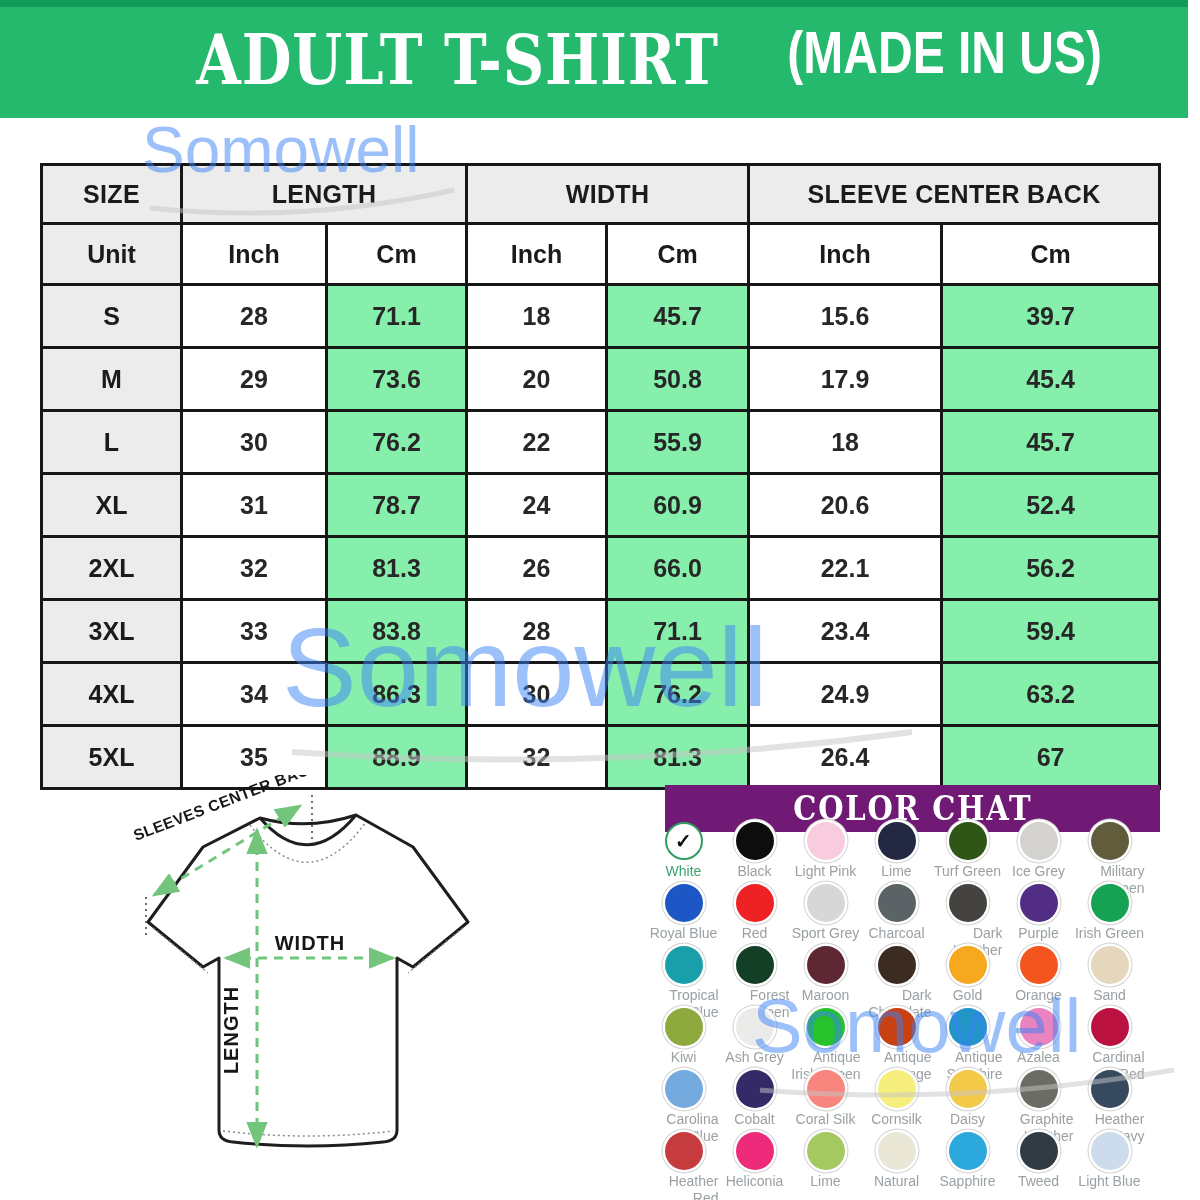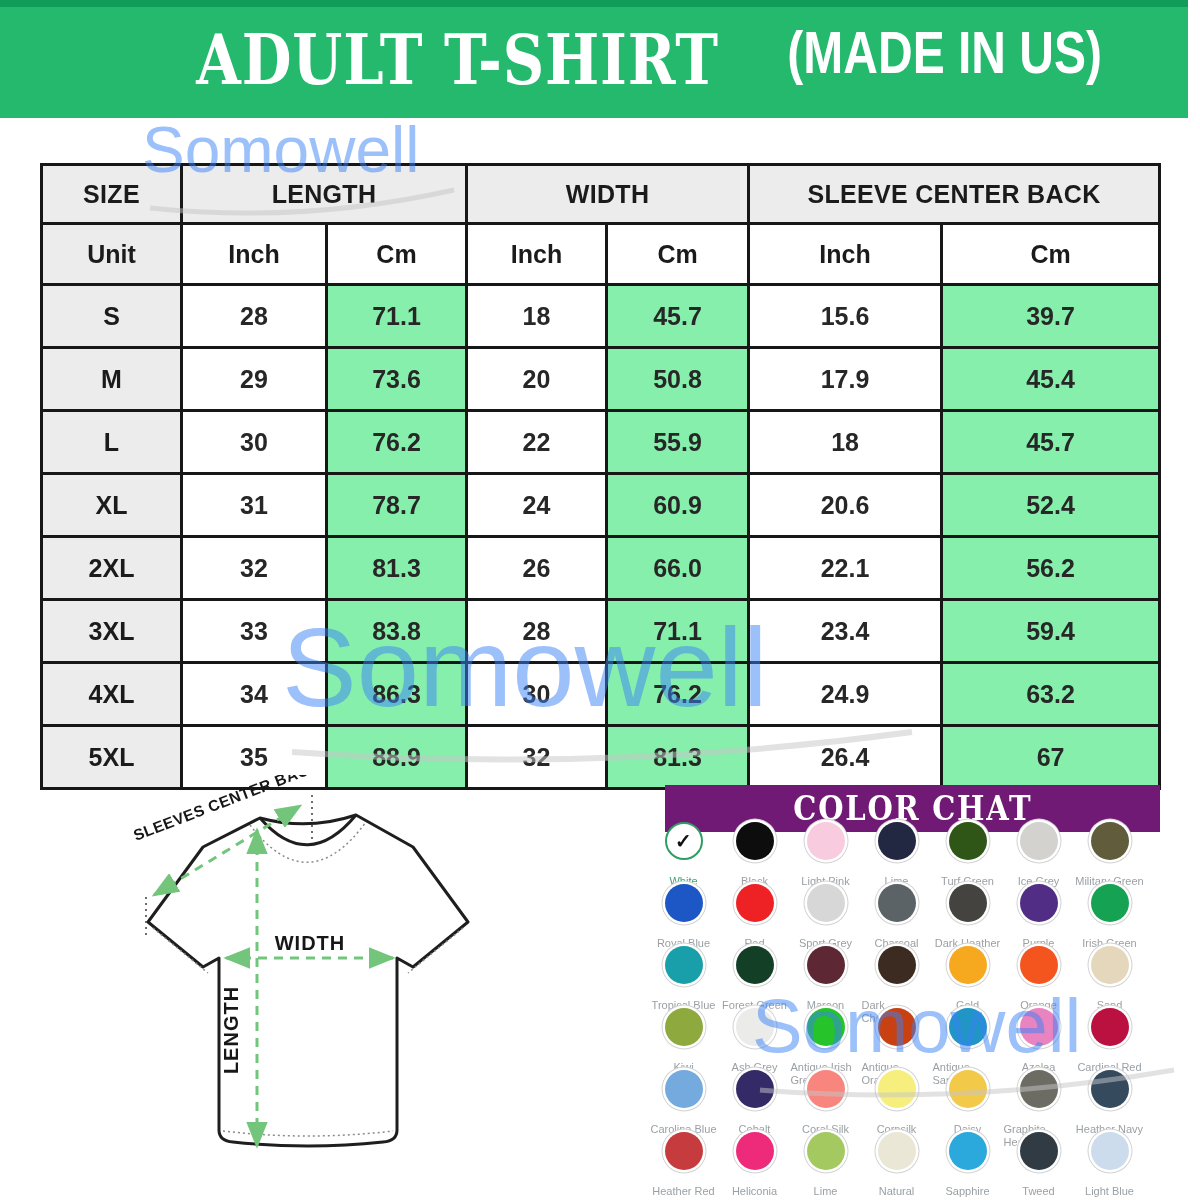--- a/index.html
+++ b/index.html
@@ -46,21 +46,21 @@
   .color-banner span{font-family:"DejaVu Serif",serif;font-weight:bold;font-size:33px;
                 color:#fff;letter-spacing:2px;transform:scaleX(.88);}
   .swatches{position:absolute;left:648px;top:817px;width:497px;z-index:2;
             display:grid;grid-template-columns:repeat(7,71px);grid-auto-rows:62px;}
   .swatch-cell{display:flex;flex-direction:column;align-items:center;padding-top:5px;}
   .dot{width:38px;height:38px;border-radius:50%;box-sizing:border-box;flex:0 0 auto;
        box-shadow:0 0 0 2.5px #fff,0 0 0 3.5px #d2d2d2;
        display:flex;align-items:center;justify-content:center;}
   .dot.sel{border:2px solid #2f9e63;box-shadow:none;}
   .dot .chk{font-size:20px;font-weight:bold;color:#111;line-height:1;}
-  .dot-label{margin-top:15px;font-size:11px;line-height:1.18;color:#9aa0a4;text-align:left;
+  .dot-label{margin-top:3px;font-size:14px;line-height:1.18;color:#9aa0a4;text-align:right;
              max-width:70px;}
   .dot-label.sel{color:#3aa571;}
 
   
   .footnote{position:absolute;left:26px;top:1166px;z-index:2;
             font-size:26px;font-weight:700;color:#d32b2f;}
 </style>
 </head>
 <body>
 

